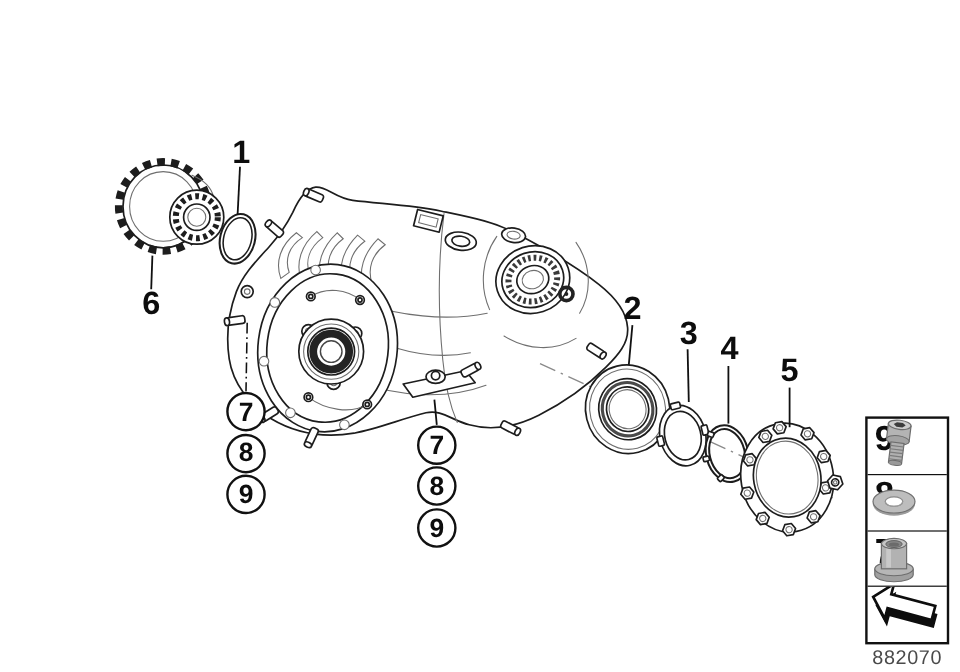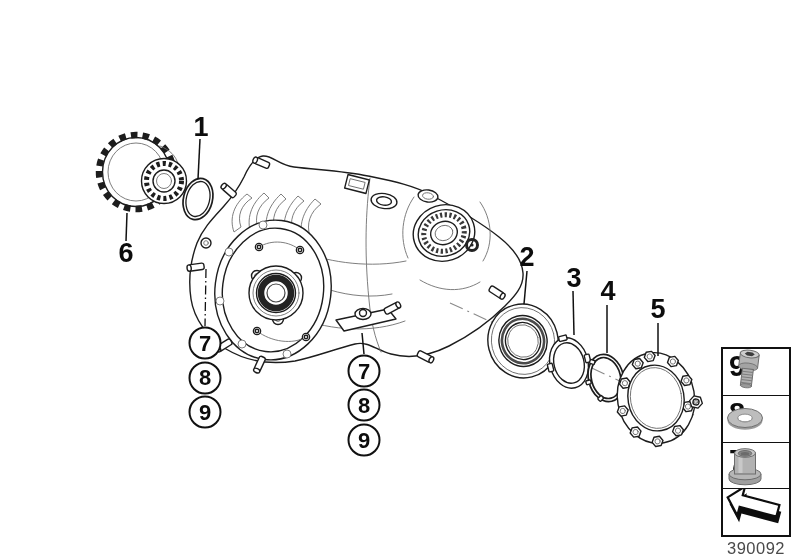--- a/index.html
+++ b/index.html
@@ -355,14 +355,14 @@
     <div class="legend-row">
       <svg class="arrow-icon" width="64" height="44" viewBox="0 0 64 44">
         <g transform="translate(3,0) rotate(15 26 18)">
           <polygon points="3.5,21 17.5,6 17.5,15 55.5,15 55.5,27 17.5,27 17.5,36" fill="#0d0d0d"></polygon>
           <polygon points="0,15 14,0 14,9 52,9 52,21 14,21 14,30" fill="#ffffff" stroke="#0d0d0d" stroke-width="2.2"></polygon>
         </g>
       </svg>
     </div>
   </div>
 
-  <div class="footer-num">390092</div>
+  <div class="footer-num">882070</div>
 </div>
 
 </body></html>

